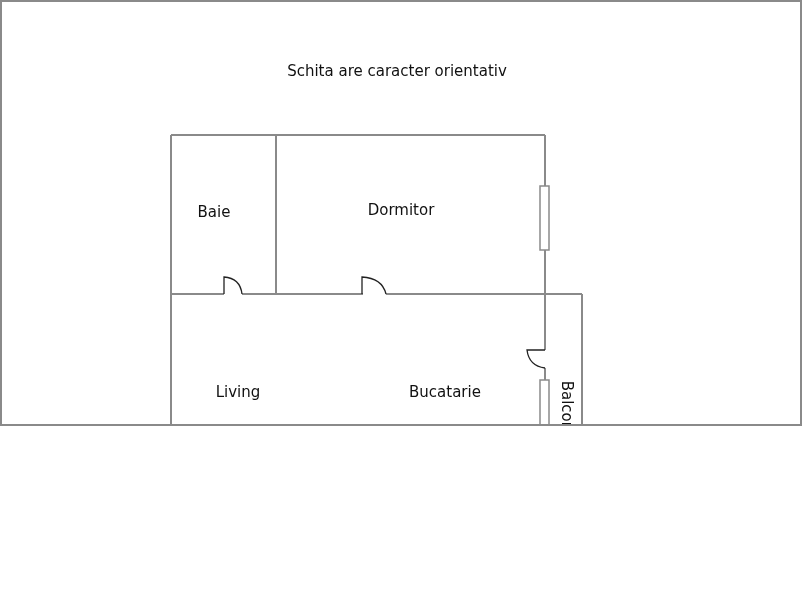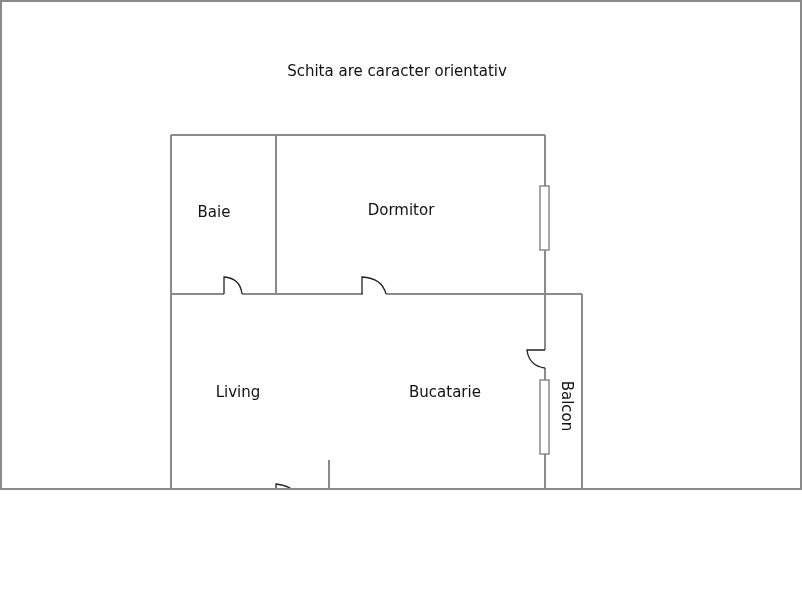--- a/index.html
+++ b/index.html
@@ -1,17 +1,17 @@
 <!DOCTYPE html>
 <html><head>
 <meta charset="utf-8">
 <style>
   html, body { margin: 0; padding: 0; background: #ffffff; }
   .frame {
-    position: relative; width: 802px; height: 490px; box-sizing: border-box;
+    position: relative; width: 802px; height: 426px; box-sizing: border-box;
     border: 2px solid #8a8a8a; background: #ffffff; overflow: hidden;
   }
   svg { position: absolute; left: 0; top: 0; }
   .lbl { font-family: "DejaVu Sans", sans-serif; font-size: 15px; fill: #111111; }
   .wall { stroke: #8a8a8a; stroke-width: 2; fill: none; }
   .door { stroke: #222222; stroke-width: 1.3; fill: none; }
   .win { stroke: #8a8a8a; stroke-width: 1.5; fill: #ffffff; }
 </style>
 </head>
 <body>

